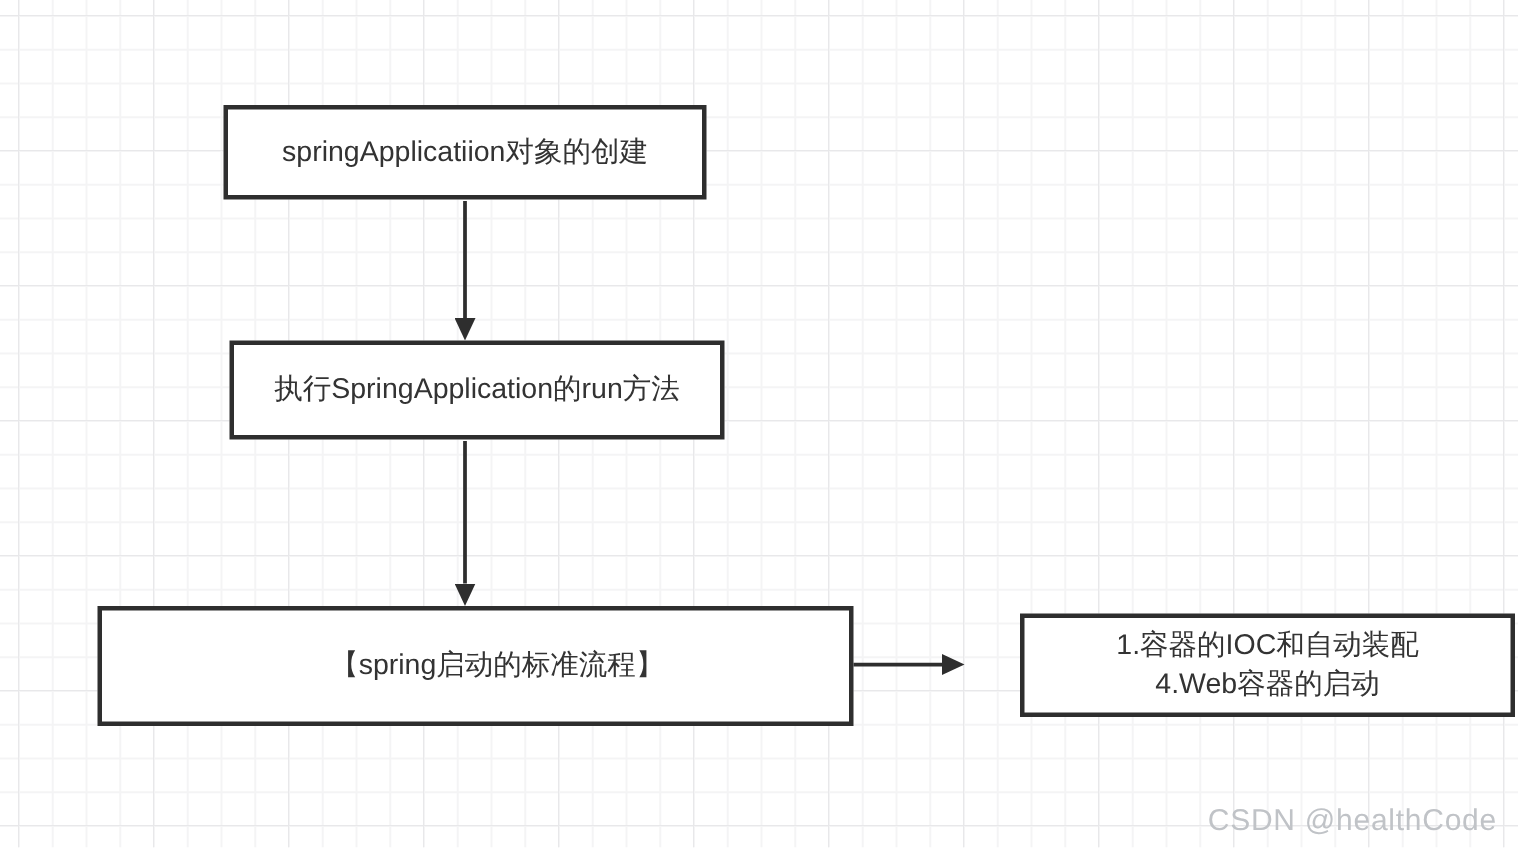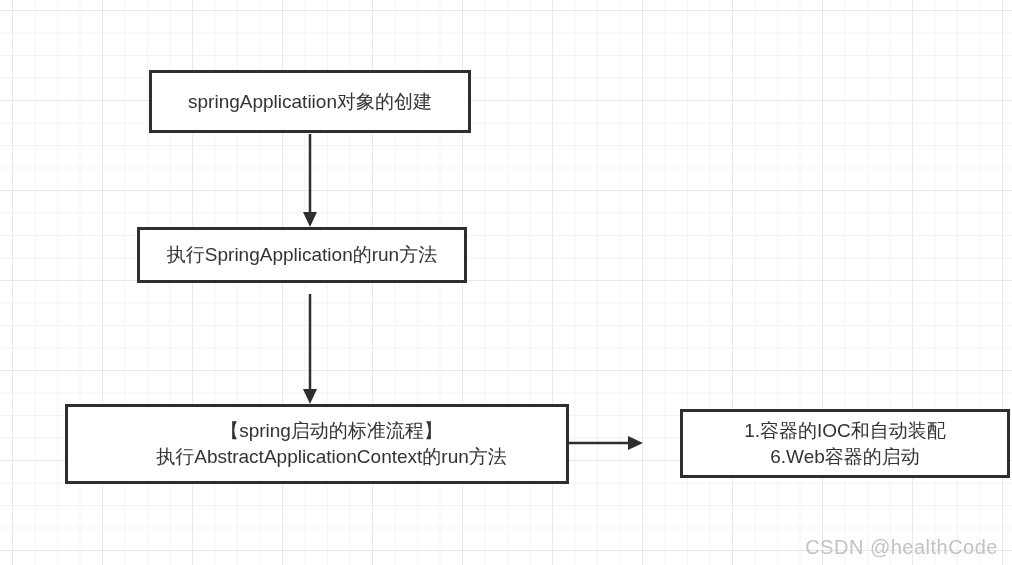--- a/index.html
+++ b/index.html
@@ -41,21 +41,21 @@
     font-size: 19px;
     line-height: 26px;
     display: flex;
     flex-direction: column;
     align-items: center;
     justify-content: center;
     text-align: center;
     white-space: nowrap;
   }
   .n1 { left: 149px; top: 70px;  width: 322px; height: 63px; }
-  .n2 { left: 137px; top: 227px; width: 330px; height: 56px; }
+  .n2 { left: 153px; top: 227px; width: 330px; height: 66px; }
   .n3 { left: 65px;  top: 404px; width: 504px; height: 80px; padding-left: 29px; }
   .n4 { left: 643px; top: 409px; width: 330px; height: 69px; margin-left: 37px; }
   .watermark {
     position: absolute;
     right: 14px;
     bottom: 6px;
     font-size: 20px;
     color: var(--watermark);
     letter-spacing: 0.5px;
   }
@@ -79,23 +79,22 @@
   <div class="node n1">
     <span>springApplicatiion对象的创建</span>
   </div>
 
   <div class="node n2">
     <span>执行SpringApplication的run方法</span>
   </div>
 
   <div class="node n3">
     <span>【spring启动的标准流程】</span>
-    <span>执行AbstractApplicationContext的run方法</span>
   </div>
 
   <div class="node n4">
     <span>1.容器的IOC和自动装配</span>
-    <span>6.Web容器的启动</span>
+    <span>4.Web容器的启动</span>
   </div>
 
   <div class="watermark">CSDN @healthCode</div>
 
 </div>
 
 </body></html>

